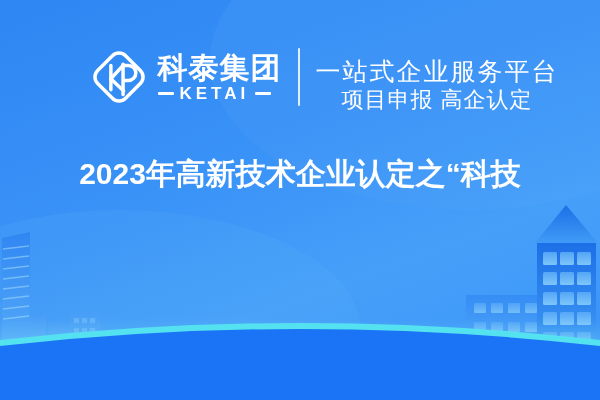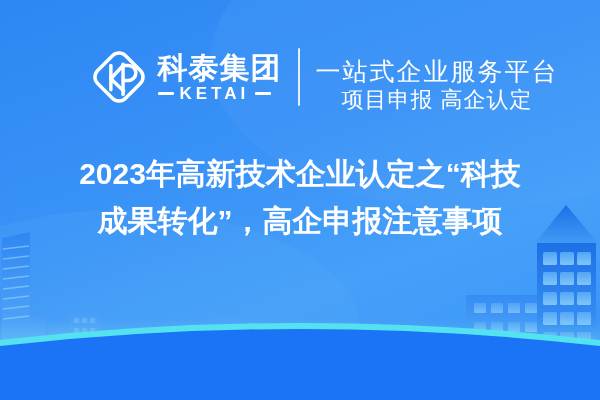--- a/index.html
+++ b/index.html
@@ -243,21 +243,20 @@
     <div class="divider"></div>
 
     <div class="tagline">
       <div class="tagline-main">一站式企业服务平台</div>
       <div class="tagline-sub">项目申报 高企认定</div>
     </div>
   </div>
 
   <div class="title-block">
     <div class="title-line">2023年高新技术企业认定之“科技</div>
-    <div class="title-line">成果转化”，高企申报注意事项</div>
   </div>
 
   <svg class="bottom-curve" viewBox="0 0 600 90" preserveAspectRatio="none" aria-hidden="true">
     <path d="M0 30 Q300 -4 600 30 L600 90 L0 90 Z" fill="#55e2f0"></path>
     <path d="M0 36 Q300 2 600 36 L600 90 L0 90 Z" fill="#1b73f5"></path>
   </svg>
 
 </div>
 
 </body></html>

